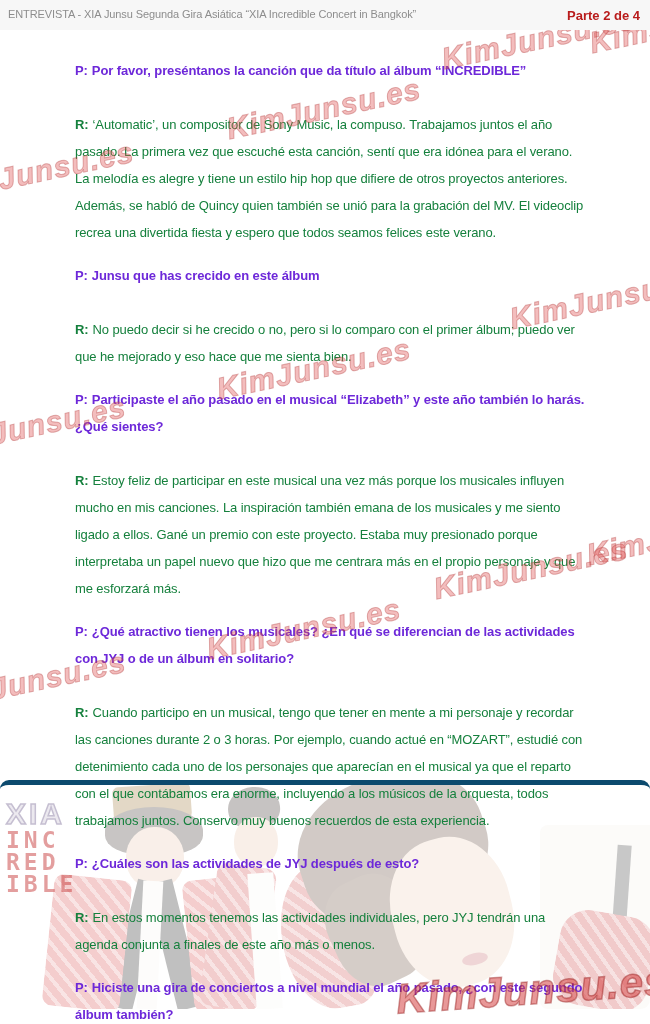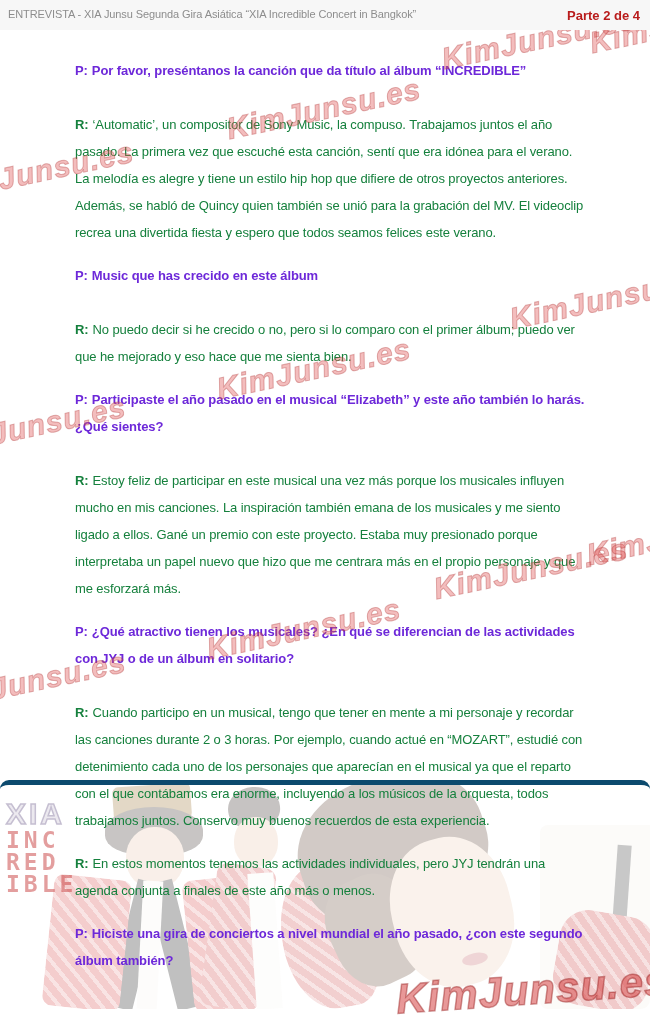--- a/index.html
+++ b/index.html
@@ -88,26 +88,27 @@
       <div class="xia-word">XIA</div>
       <div class="xia-row">INC</div>
       <div class="xia-row">RED</div>
       <div class="xia-row">IBLE</div>
     </div>
   </div>
 
   <div class="content">
     <p class="block q first"><span class="prefix">P:</span><span>Por favor, preséntanos la canción que da título al álbum “INCREDIBLE”</span></p>
     <p class="block a"><span class="prefix">R:</span><span>‘Automatic’, un compositor de Sony Music, la compuso. Trabajamos juntos el año pasado. La primera vez que escuché esta canción, sentí que era idónea para el verano. La melodía es alegre y tiene un estilo hip hop que difiere de otros proyectos anteriores. Además, se habló de Quincy quien también se unió para la grabación del MV. El videoclip recrea una divertida fiesta y espero que todos seamos felices este verano.</span></p>
-    <p class="block q"><span class="prefix">P:</span><span>Music que has crecido en este álbum</span></p>
+    <p class="block q"><span class="prefix">P:</span><span>Junsu que has crecido en este álbum</span></p>
     <p class="block a"><span class="prefix">R:</span><span>No puedo decir si he crecido o no, pero si lo comparo con el primer álbum; puedo ver que he mejorado y eso hace que me sienta bien.</span></p>
     <p class="block q"><span class="prefix">P:</span><span>Participaste el año pasado en el musical “Elizabeth” y este año también lo harás. ¿Qué sientes?</span></p>
     <p class="block a"><span class="prefix">R:</span><span>Estoy feliz de participar en este musical una vez más porque los musicales influyen mucho en mis canciones. La inspiración también emana de los musicales y me siento ligado a ellos. Gané un premio con este proyecto. Estaba muy presionado porque interpretaba un papel nuevo que hizo que me centrara más en el propio personaje y que me esforzará más.</span></p>
     <p class="block q gray"><span class="prefix">P:</span><span>¿Qué atractivo tienen los musicales? ¿En qué se diferencian de las actividades con JYJ o de un álbum en solitario?</span></p>
     <p class="block a"><span class="prefix">R:</span><span>Cuando participo en un musical, tengo que tener en mente a mi personaje y recordar las canciones durante 2 o 3 horas. Por ejemplo, cuando actué en “MOZART”, estudié con detenimiento cada uno de los personajes que aparecían en el musical ya que el reparto con el que contábamos era enorme, incluyendo a los músicos de la orquesta, todos trabajamos juntos. Conservo muy buenos recuerdos de esta experiencia.</span></p>
+    <p class="block q"><span class="prefix">P:</span><span>¿Cuáles son las actividades de JYJ después de esto?</span></p>
     <p class="block a"><span class="prefix">R:</span><span>En estos momentos tenemos las actividades individuales, pero JYJ tendrán una agenda conjunta a finales de este año más o menos.</span></p>
     <p class="block q"><span class="prefix">P:</span><span>Hiciste una gira de conciertos a nivel mundial el año pasado,  ¿con este segundo álbum también?</span></p>
   </div>
 
   <div class="wm-layer">
     <span class="wm" style="left:440px;top:22px;">KimJunsu.es</span>
     <span class="wm" style="left:588px;top:6px;">KimJunsu.es</span>
     <span class="wm" style="left:225px;top:92px;">KimJunsu.es</span>
     <span class="wm" style="left:-62px;top:155px;">KimJunsu.es</span>
     <span class="wm" style="left:508px;top:282px;">KimJunsu.es</span>

